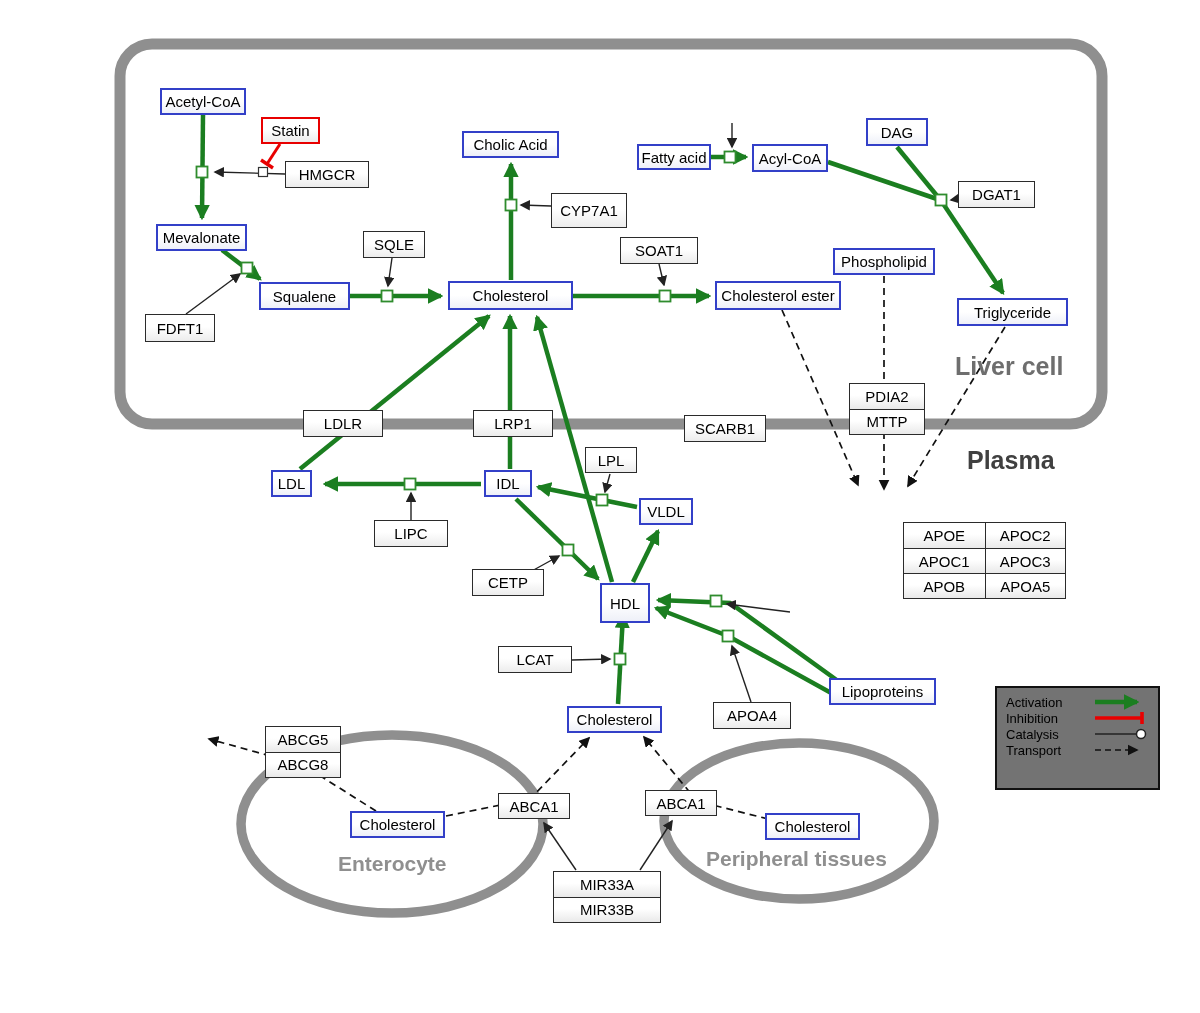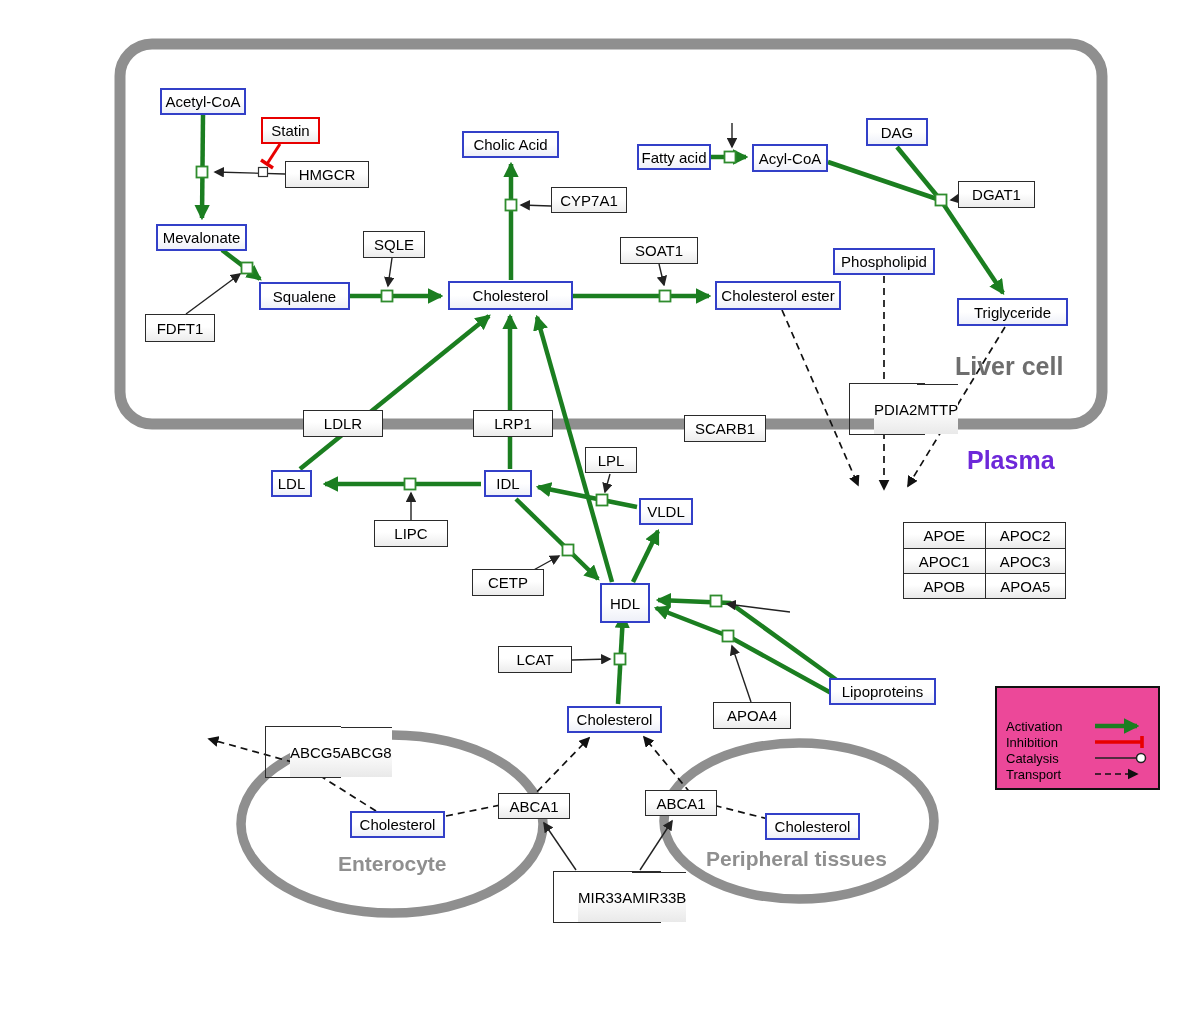--- a/index.html
+++ b/index.html
@@ -6,37 +6,37 @@
   .canvas { position:relative; width:1200px; height:1013px; background:#fff;
             font-family:"Liberation Sans", sans-serif; overflow:hidden; }
   svg.layer { position:absolute; left:0; top:0; z-index:0; }
   .node { position:absolute; box-sizing:border-box; display:flex; align-items:center;
           justify-content:center; text-align:center; font-size:15px; color:#000;
           background:linear-gradient(#ffffff 45%, #ececec); border:1.4px solid #2b2b2b;
           white-space:nowrap; z-index:2; }
   .metab { border:2.6px solid #3340c8; background:linear-gradient(#ffffff 50%, #eef0f8); }
   .inhibitor { border:2.6px solid #e80000; }
   .wrap { white-space:normal; line-height:16px; }
-  .stack { position:absolute; display:flex; flex-direction:row; border:1.4px solid #2b2b2b;
-           box-sizing:border-box; z-index:2;padding-left:24px; }
+  .stack { position:absolute; display:flex; flex-direction:column; border:1.4px solid #2b2b2b;
+           box-sizing:border-box; z-index:2; }
   .stack .row { flex:1; display:flex; align-items:center; justify-content:center;
                 font-size:15px; background:linear-gradient(#ffffff 45%, #e9e9e9); }
   .stack .row + .row { border-top:1.4px solid #2b2b2b;text-align:center; }
   .apo-table { position:absolute; display:grid; grid-template-columns:1fr 1fr;
                grid-auto-rows:25px; border:1.4px solid #2b2b2b; box-sizing:border-box;
                background:#fff; z-index:2; }
   .apo-table .cell { display:flex; align-items:center; justify-content:center; font-size:15px;
                      background:linear-gradient(#ffffff 45%, #e9e9e9);
                      border-top:1.4px solid #2b2b2b; border-left:1.4px solid #2b2b2b; }
   .apo-table .cell:nth-child(-n+2) { border-top:none; }
   .apo-table .cell:nth-child(odd) { border-left:none; }
-  .comp-label { position:absolute; font-weight:bold; color:#6d28d9; z-index:1; white-space:nowrap; }
+  .comp-label { position:absolute; font-weight:bold; color:#404040; z-index:1; white-space:nowrap; }
   .legend { position:absolute; left:995px; top:686px; width:165px; height:104px;
-            border:2px solid #111; background:#ec4899; z-index:2; box-sizing:border-box;
-            display:flex; flex-direction:column; justify-content:flex-end; padding:6px 9px; }
+            border:2px solid #111; background:#737373; z-index:2; box-sizing:border-box;
+            display:flex; flex-direction:column; justify-content:flex-start; padding:6px 9px; }
   .legend .lrow { display:flex; align-items:center; justify-content:space-between;
                   font-size:13px; color:#000; }
 </style>
 </head>
 <body>
 
 <div class="canvas">
 
   <svg class="layer" width="1200" height="1013">
     <defs>
@@ -141,21 +141,21 @@
   <div class="node metab" style="left:637px;top:144px;width:74px;height:26px">Fatty acid</div>
   <div class="node metab" style="left:752px;top:144px;width:76px;height:28px">Acyl-CoA</div>
   <div class="node metab" style="left:866px;top:118px;width:62px;height:28px">DAG</div>
   <div class="node metab" style="left:833px;top:248px;width:102px;height:27px">Phospholipid</div>
   <div class="node metab" style="left:957px;top:298px;width:111px;height:28px">Triglyceride</div>
 
   <div class="node inhibitor" style="left:261px;top:117px;width:59px;height:27px">Statin</div>
   <div class="node" style="left:285px;top:161px;width:84px;height:27px">HMGCR</div>
   <div class="node" style="left:145px;top:314px;width:70px;height:28px">FDFT1</div>
   <div class="node" style="left:363px;top:231px;width:62px;height:27px">SQLE</div>
-  <div class="node" style="left:551px;top:187px;width:76px;height:26px">CYP7A1</div>
+  <div class="node" style="left:551px;top:193px;width:76px;height:35px">CYP7A1</div>
   <div class="node" style="left:620px;top:237px;width:78px;height:27px">SOAT1</div>
   <div class="node" style="left:958px;top:181px;width:77px;height:27px">DGAT1</div>
 
   <div class="node" style="left:303px;top:410px;width:80px;height:27px">LDLR</div>
   <div class="node" style="left:473px;top:410px;width:80px;height:27px">LRP1</div>
   <div class="node" style="left:684px;top:415px;width:82px;height:27px">SCARB1</div>
   <div class="stack" style="left:849px;top:383px;width:76px;height:52px">
     <div class="row">PDIA2</div>
     <div class="row">MTTP</div>
   </div>

